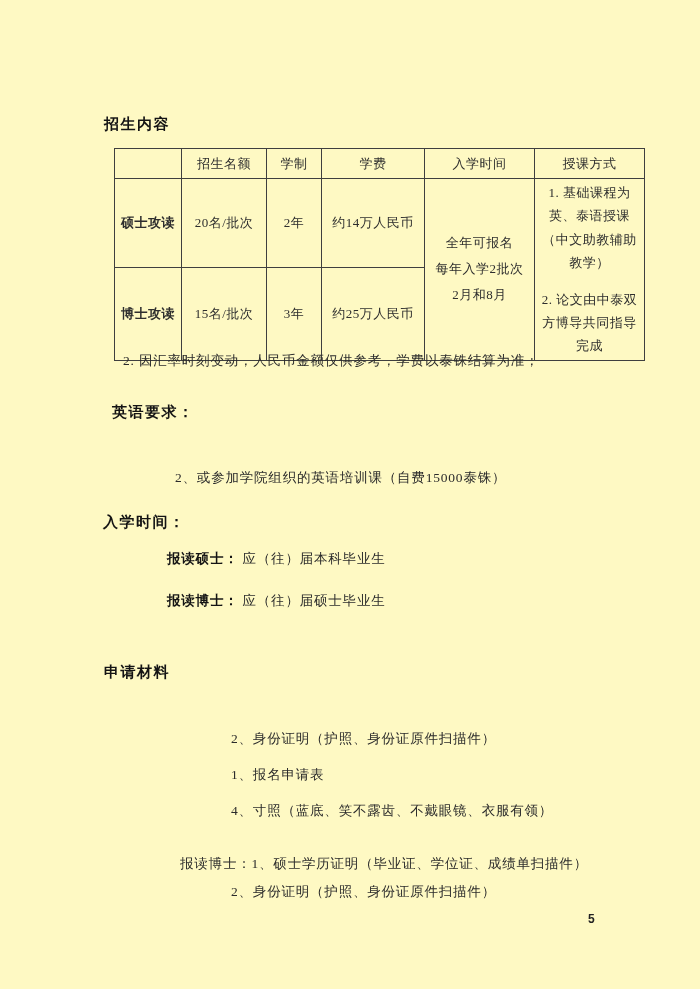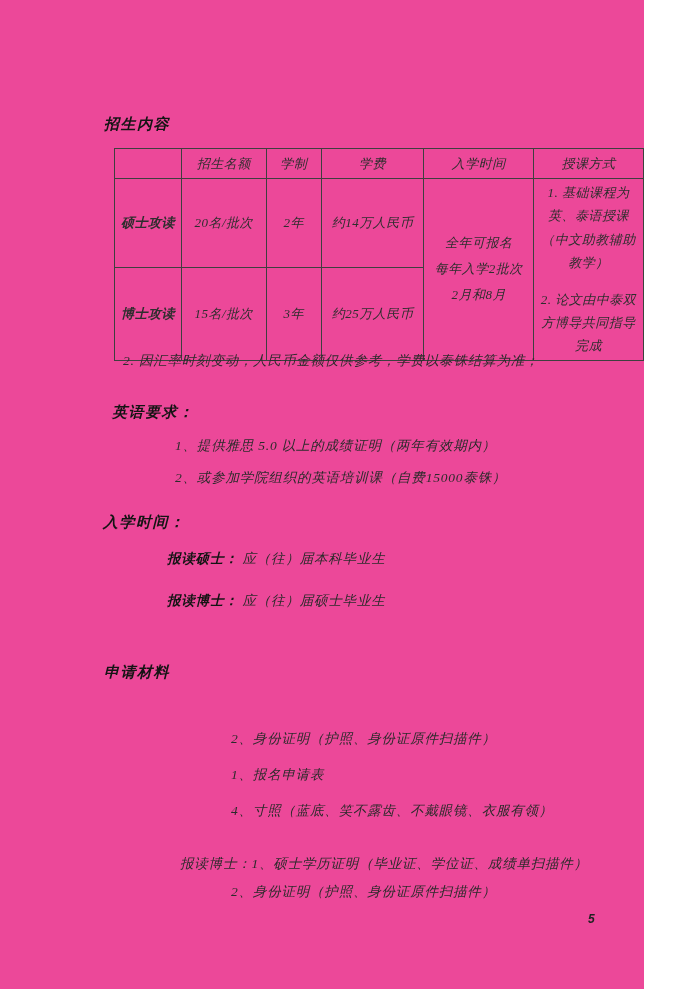--- a/index.html
+++ b/index.html
@@ -1,25 +1,24 @@
 <!DOCTYPE html>
 <html><head>
 <meta charset="utf-8">
 <style>
   * { margin: 0; padding: 0; box-sizing: border-box; }
   html, body { background: #ffffff; }
   .page {
     position: relative;
-    width: 644px;
+    width: 700px;
     height: 989px;
-    background: #ec4899;
+    background: #fef9c3;
     font-family: "Liberation Serif", serif;
     color: #262626;
     overflow: hidden;
-    font-style: italic;
   }
   .abs { position: absolute; }
   .h-sec {
     font-family: "Liberation Sans", sans-serif;
     font-weight: bold;
     font-size: 15px;
     color: #141414;
     letter-spacing: 1.5px;
     white-space: nowrap;
   }
@@ -121,21 +120,20 @@
         <td>15名/批次</td>
         <td>3年</td>
         <td class="tuition">约25万人民币</td>
       </tr>
     </tbody>
   </table>
 
   <div class="body-text abs" style="left:123px; top:353px;">2. 因汇率时刻变动，人民币金额仅供参考，学费以泰铢结算为准；</div>
 
   <div class="h-sec abs" style="left:104px; top:403px;margin-left:8px;">英语要求：</div>
-  <div class="body-text abs" style="left:175px; top:438px;">1、提供雅思 5.0 以上的成绩证明（两年有效期内）</div>
   <div class="body-text abs" style="left:175px; top:470px;">2、或参加学院组织的英语培训课（自费15000泰铢）</div>
 
   <div class="h-sec abs" style="left:103px; top:513px;">入学时间：</div>
   <div class="body-text abs" style="left:167px; top:551px;">
     <span class="lbl-bold">报读硕士：</span><span>应（往）届本科毕业生</span>
   </div>
   <div class="body-text abs" style="left:167px; top:593px;">
     <span class="lbl-bold">报读博士：</span><span>应（往）届硕士毕业生</span>
   </div>
 

